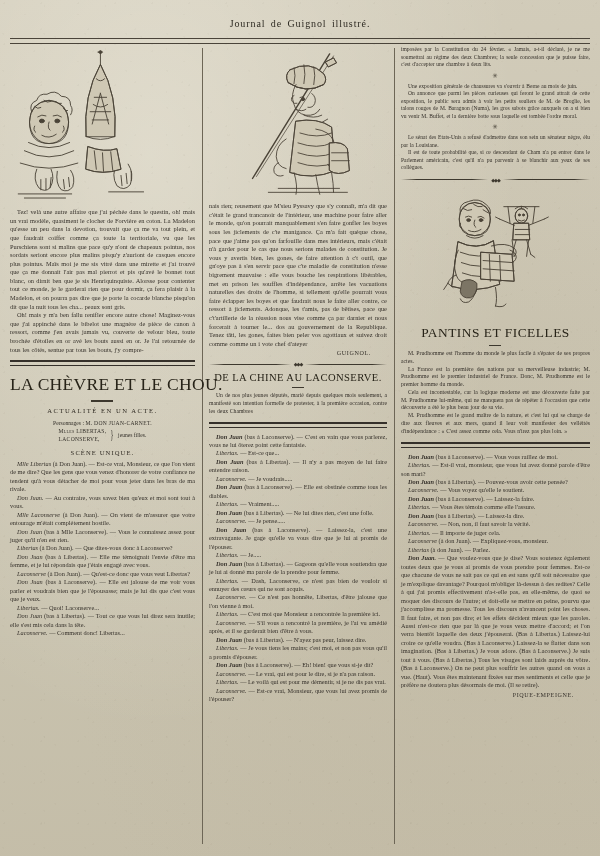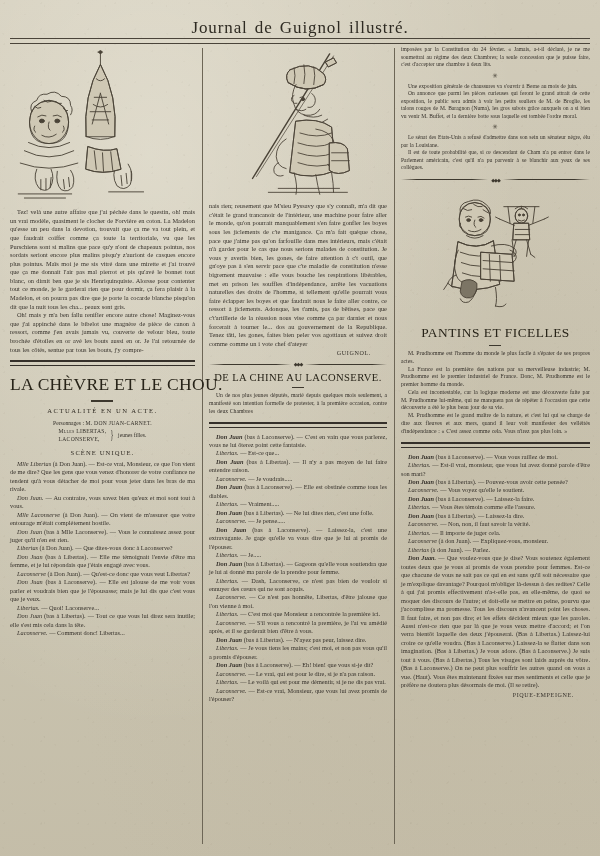--- a/index.html
+++ b/index.html
@@ -40,21 +40,21 @@
   }
 
   
   .masthead {
     position: absolute;
     top: 18px; left: 0; right: 0;
     text-align: center;
   }
   .masthead-title {
     font-family: "Liberation Serif", serif;
-    font-size: 17px;
+    font-size: 10px;
     letter-spacing: .9px;
     color: #2e2a22;
     word-spacing: 2px;
   }
   .rule-double {
     position: absolute;
     left: 10px; right: 10px;
     top: 38px;
     height: 4px;
     border-top: 1.6px solid #4a443a;

